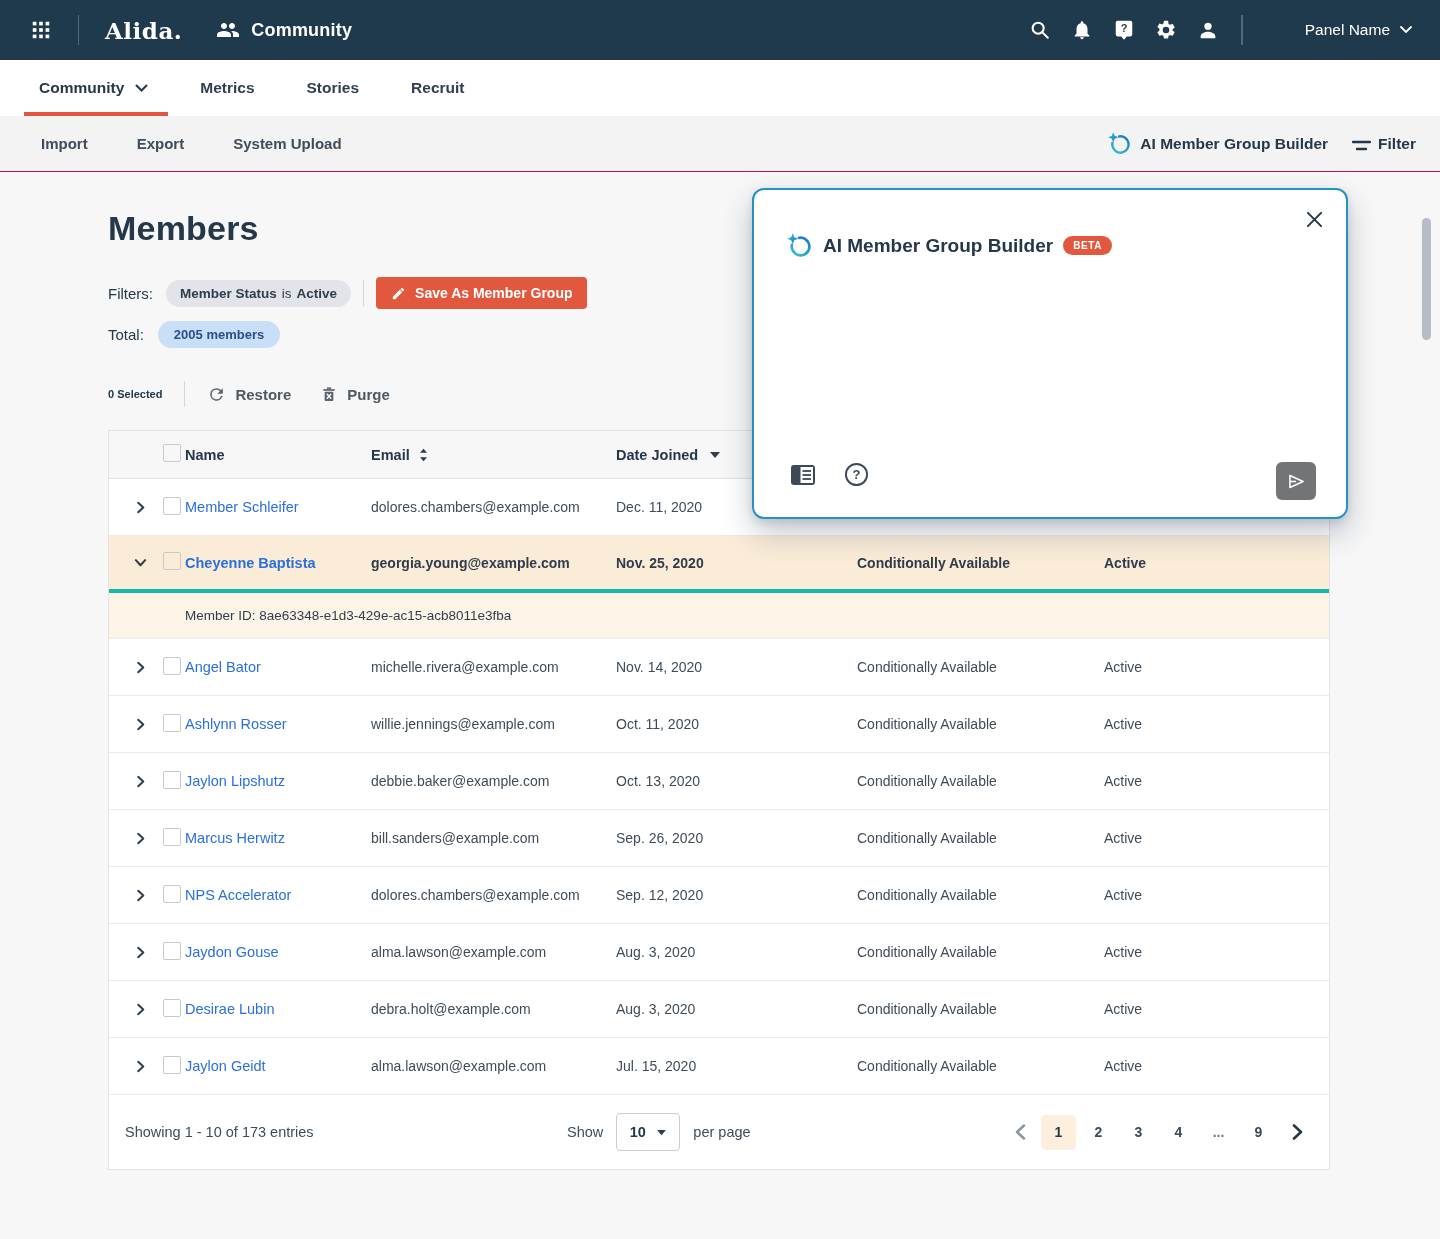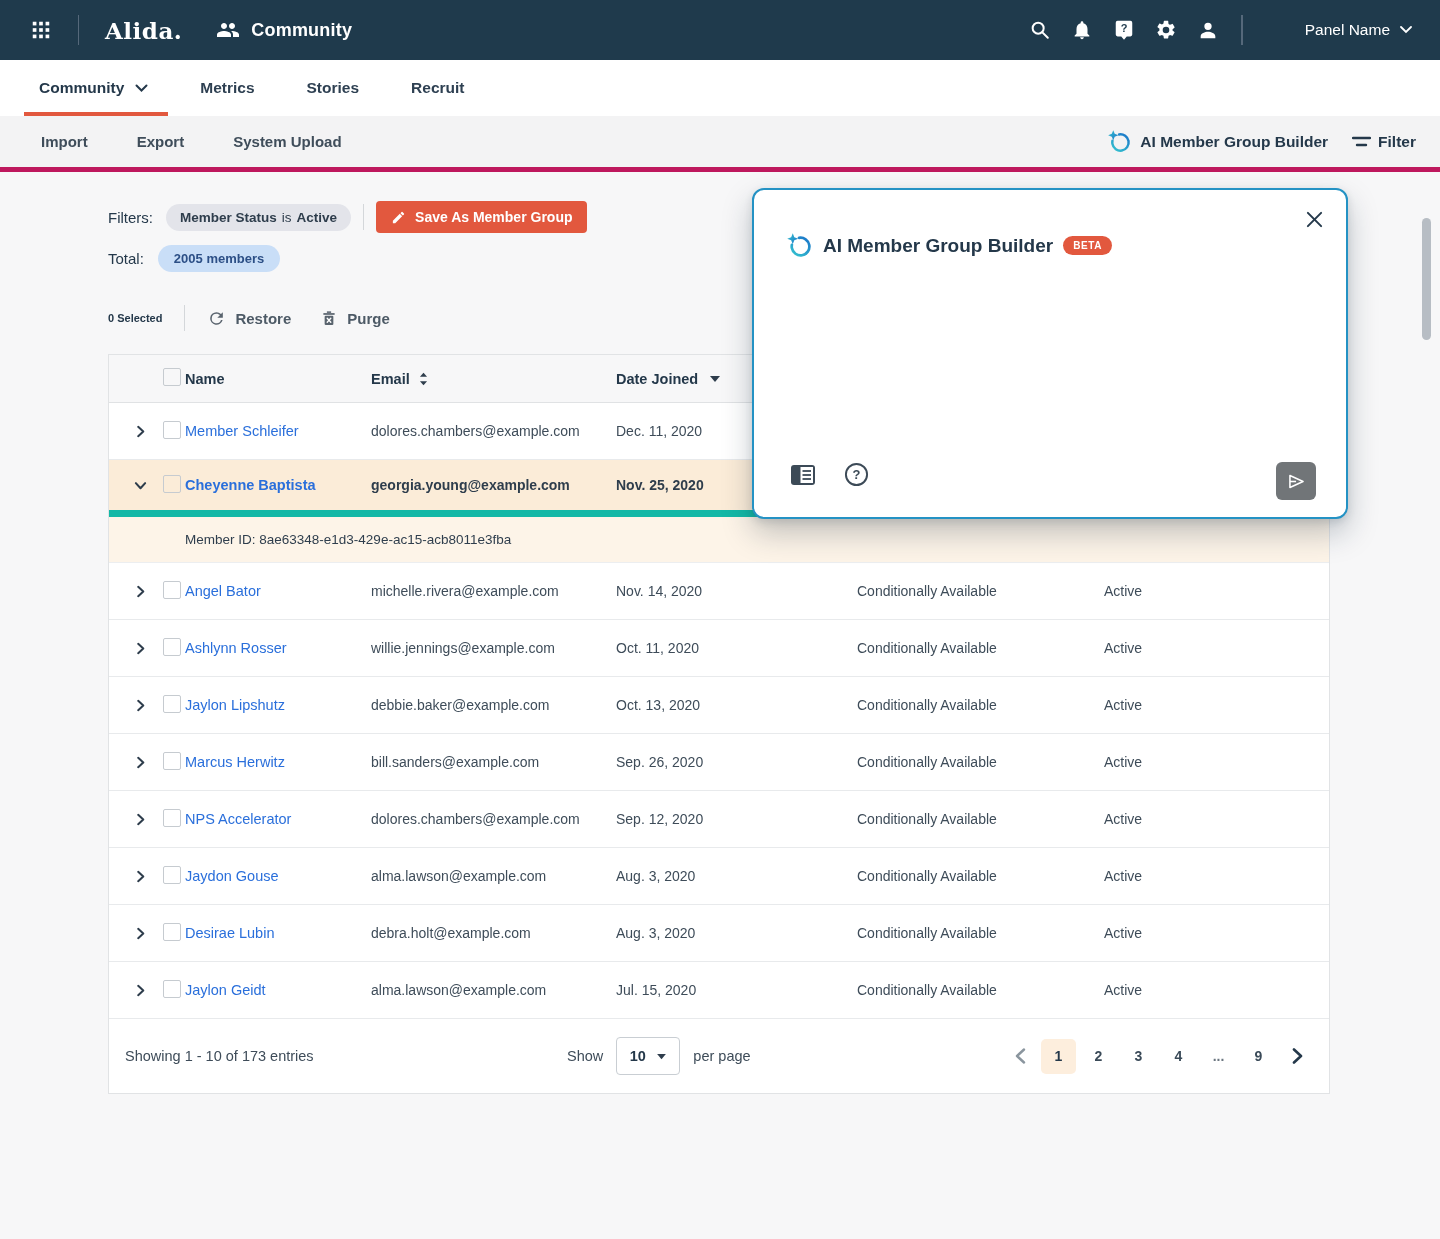--- a/index.html
+++ b/index.html
@@ -20,25 +20,25 @@
   .hdr-divider2 { width:2px; height:30px; background:#55687a; margin-left:20px; }
   .panel-select { display:flex; align-items:center; gap:10px; color:#fff; font-size:15.5px; margin-left:62px; }
 
   
   .nav-row { position:absolute; top:60px; left:0; width:1440px; height:56px; background:#fff; display:flex; align-items:stretch; padding-left:39px; z-index:15; }
   .tab { display:flex; align-items:center; gap:11px; position:relative; margin-right:52px; font-size:15.5px; font-weight:700; color:#2e4052; }
   .tab.active { color:#24384a; }
   .tab.active::after { content:""; position:absolute; left:-15px; right:-20px; bottom:0; height:4px; background:#e2583e; }
 
   
-  .toolbar { position:absolute; top:116px; left:0; width:1440px; height:56px; background:#f3f3f4; border-bottom:5px solid #be185d; display:flex; align-items:center; padding:0 24px 0 41px; z-index:15; }
+  .toolbar { position:absolute; top:116px; left:0; width:1440px; height:56px; background:#f3f3f4; border-bottom:1px solid #be185d; display:flex; align-items:center; padding:0 24px 0 41px; z-index:15; }
   .tool-item { font-size:15px; font-weight:600; color:#3f4d5a; margin-right:49px; }
   .toolbar-right { margin-left:auto; display:flex; align-items:center; gap:24px; }
   .ai-launcher { display:flex; align-items:center; gap:8px; font-size:15.5px; font-weight:700; color:#24384a; }
-  .filter-btn { display:flex; align-items:center; gap:7px; font-size:15.5px; font-weight:700; color:#24384a; }
+  .filter-btn { display:flex; align-items:flex-end; gap:7px; font-size:15.5px; font-weight:700; color:#24384a; }
 
   
   .content { position:absolute; top:172px; left:0; width:1440px; height:1067px; background:#f7f7f8; }
   .container { margin-left:108px; width:1222px; }
   .page-title { font-size:34px; font-weight:700; color:#24384a; padding-top:37px; letter-spacing:.2px; }
 
   .filters-row { display:flex; align-items:center; margin-top:29px; }
   .filters-label { font-size:15px; font-weight:500; color:#24384a; margin-right:13px; }
   .chip-gray { background:#e3e4ea; border-radius:14px; padding:6px 14px; font-size:13.5px; color:#2e3d4c; display:flex; gap:5px; align-items:center; }
   .chip-gray b { font-weight:700; }
@@ -55,21 +55,21 @@
 
   
   .table { margin-top:23px; background:#fff; border:1px solid #e1e3e5; }
   .thead-row, .trow { display:grid; grid-template-columns:32px 30px 186px 245px 241px 247px 1fr; align-items:center; padding-left:14px; }
   .thead-row { height:48px; background:#f7f7f8; border-bottom:1px solid #e0e2e4; font-size:14.5px; font-weight:700; color:#24384a; }
   .th-flex { display:flex; align-items:center; gap:7px; }
   .trow { height:57px; border-bottom:1px solid #e8eaec; font-size:14px; color:#3e4c59; background:#fff; }
   .checkbox { width:18px; height:18px; border:1.5px solid #c6cbd0; border-radius:2px; margin-left:8px; display:inline-block; background:transparent; }
   .expander { display:flex; align-items:center; justify-content:center; width:24px; height:24px; margin-left:5px; }
   .name-link { color:#2a6fdb; text-decoration:none; font-size:14.5px; cursor:pointer; }
-  .trow.expanded { background:#fbecd8; border-bottom:7px solid #14b8a6; }
+  .trow.expanded { background:#fbecd8; border-bottom:4px solid #14b8a6; }
   .trow.expanded .name-link { font-weight:700; }
   .trow.expanded .cell { font-weight:700; color:#2e3d4c; }
   .trow.expanded .expander svg { transform:rotate(90deg); }
   .detail-row { height:46px; display:flex; align-items:center; padding-left:76px; background:#fdf4e8; border-bottom:1px solid #eceef0; font-size:13.5px; color:#2f3e4d; }
 
   
   .tfoot { height:74px; display:flex; align-items:center; padding:0 16px; background:#fff; }
   .showing { font-size:14.5px; color:#3e4c59; }
   .show-group { display:flex; align-items:center; gap:13px; margin-left:auto; margin-right:auto; }
   .show-label, .perpage-label { font-size:14.5px; color:#3e4c59; }
@@ -198,20 +198,21 @@
           <line x1="1" y1="3" x2="18" y2="3" stroke="#24384a" stroke-width="2.4" stroke-linecap="round"></line>
           <line x1="5" y1="10" x2="14" y2="10" stroke="#24384a" stroke-width="2.4" stroke-linecap="round"></line>
         </svg>
       <span>Filter</span>
     </button>
   </div>
 </div>
 
 <main class="content">
   <div class="container">
+    <h1 class="page-title">Members</h1>
 
     <div class="filters-row">
       <span class="filters-label">Filters:</span>
       <span class="chip-gray">
         <b>Member Status</b>
         <span>is</span>
         <b>Active</b>
       </span>
       <span class="chip-divider"></span>
       <button class="save-group-btn">

